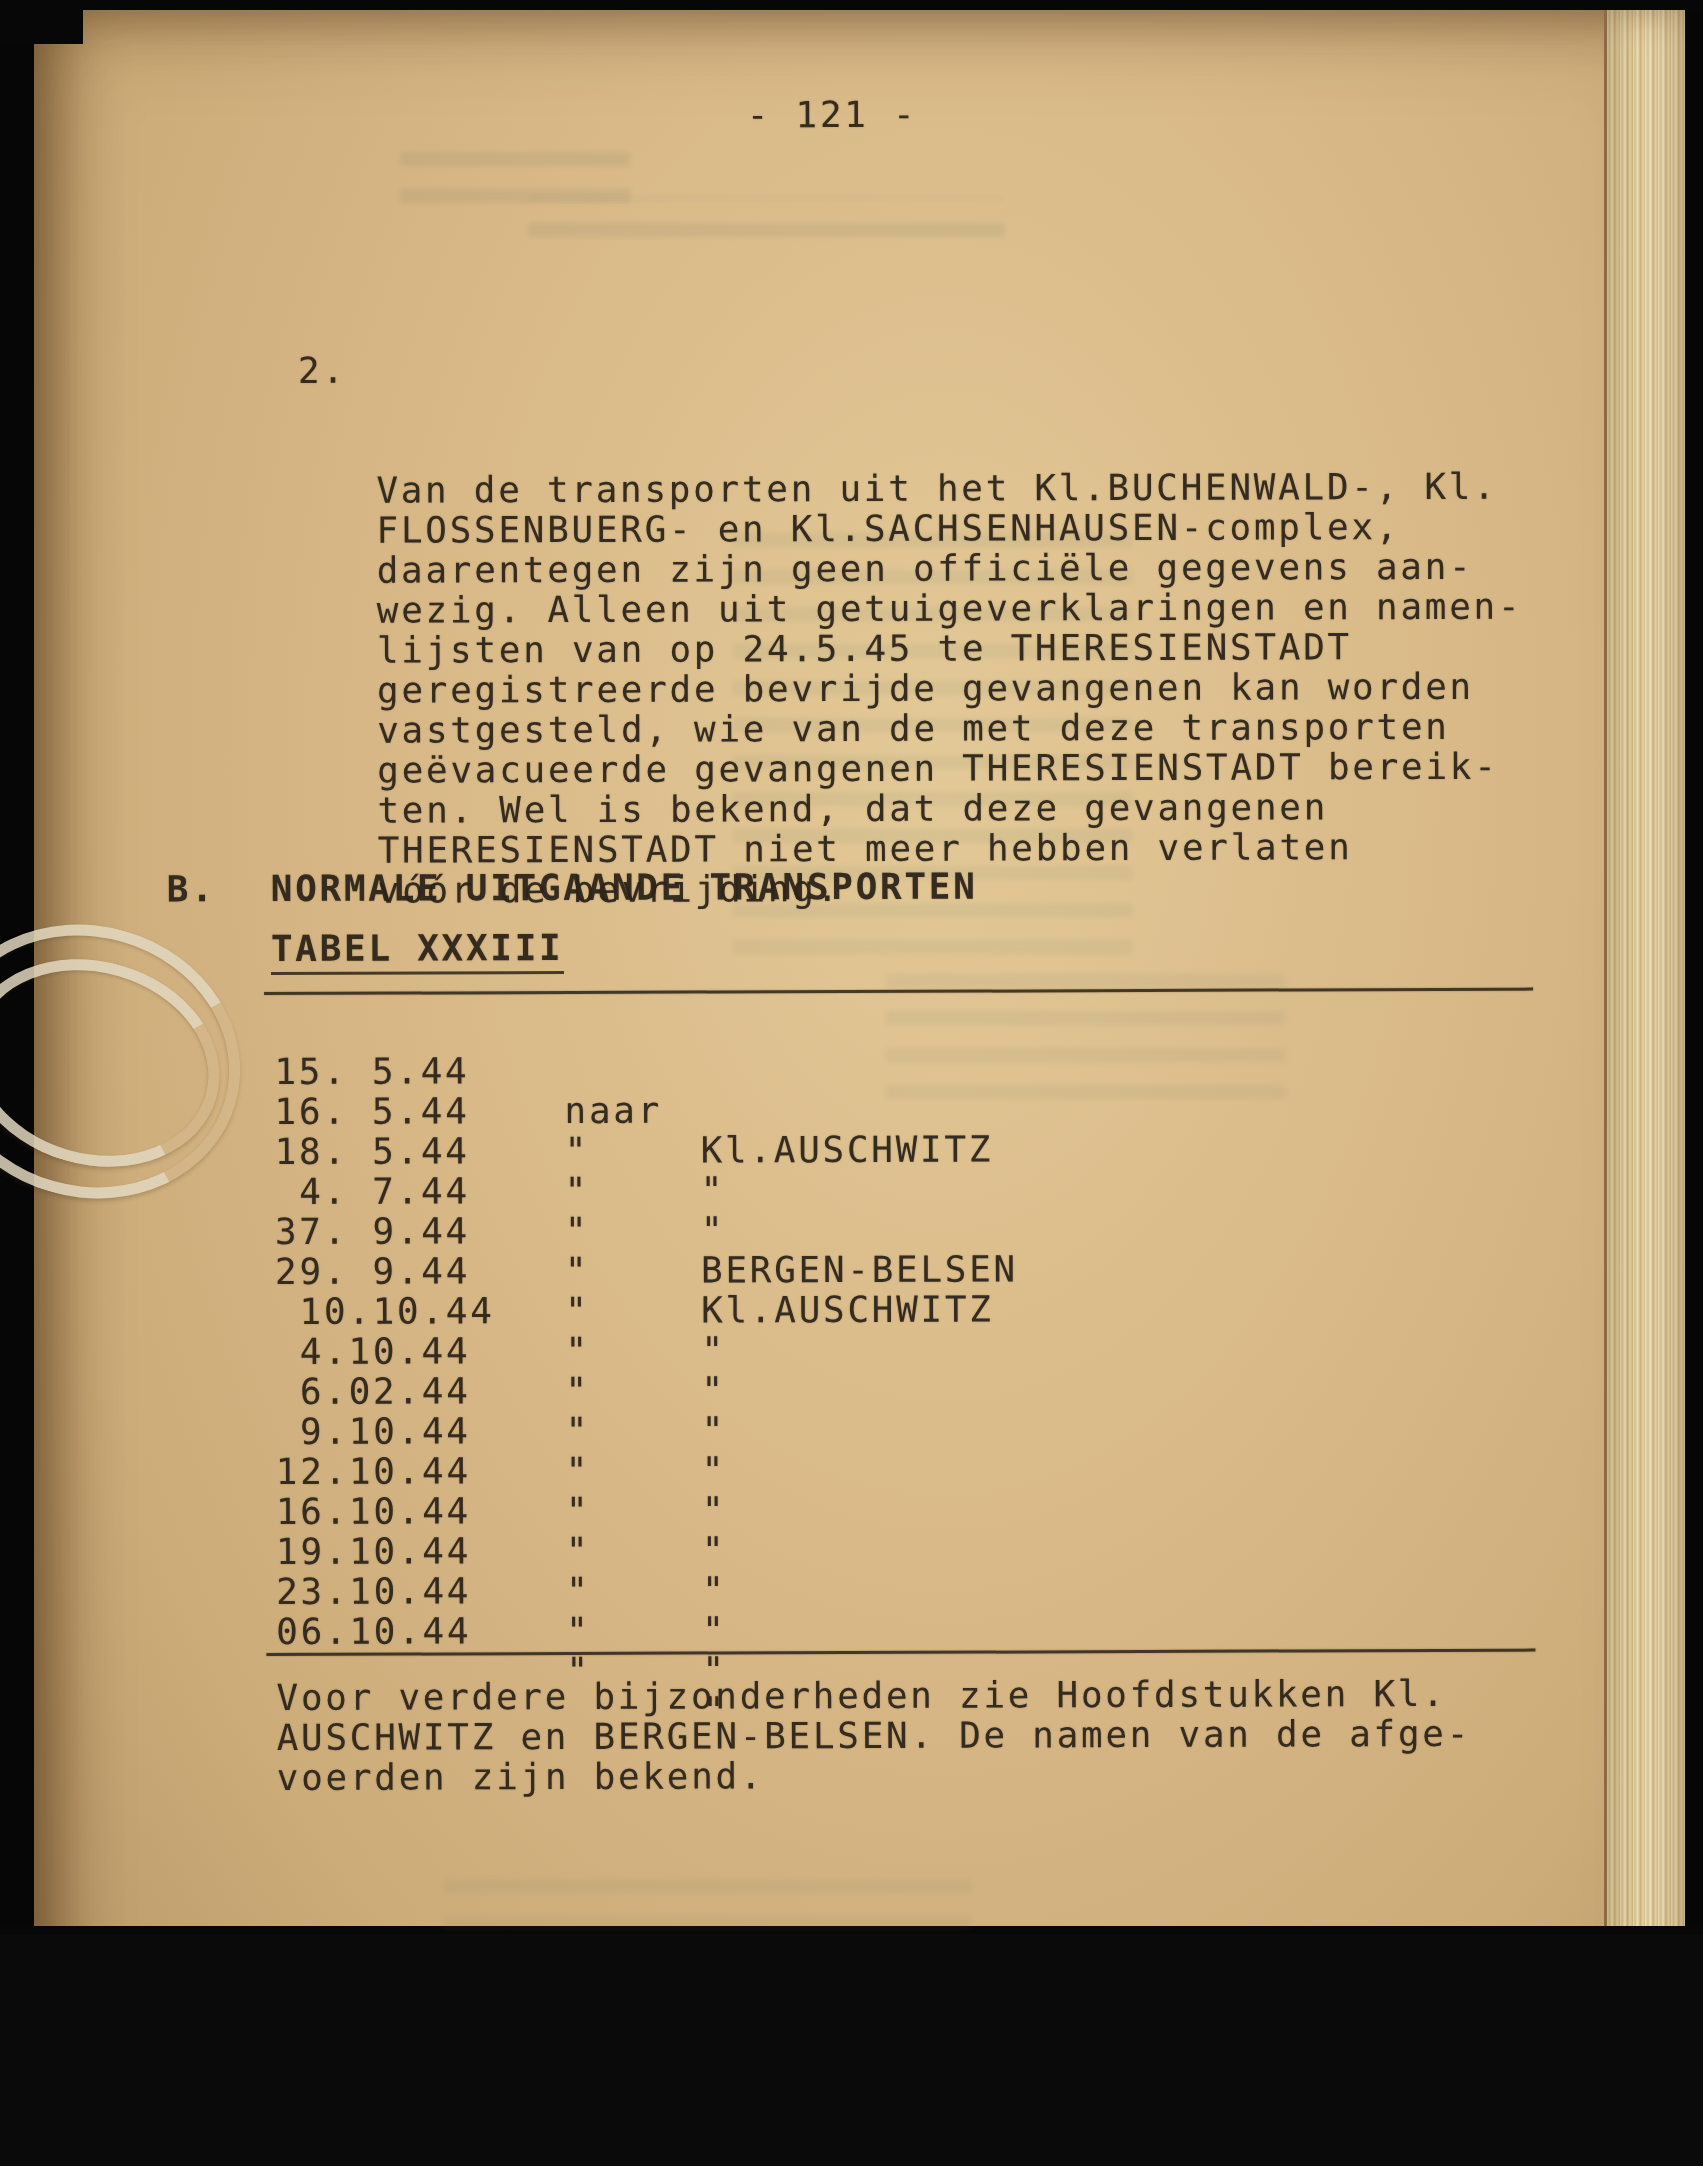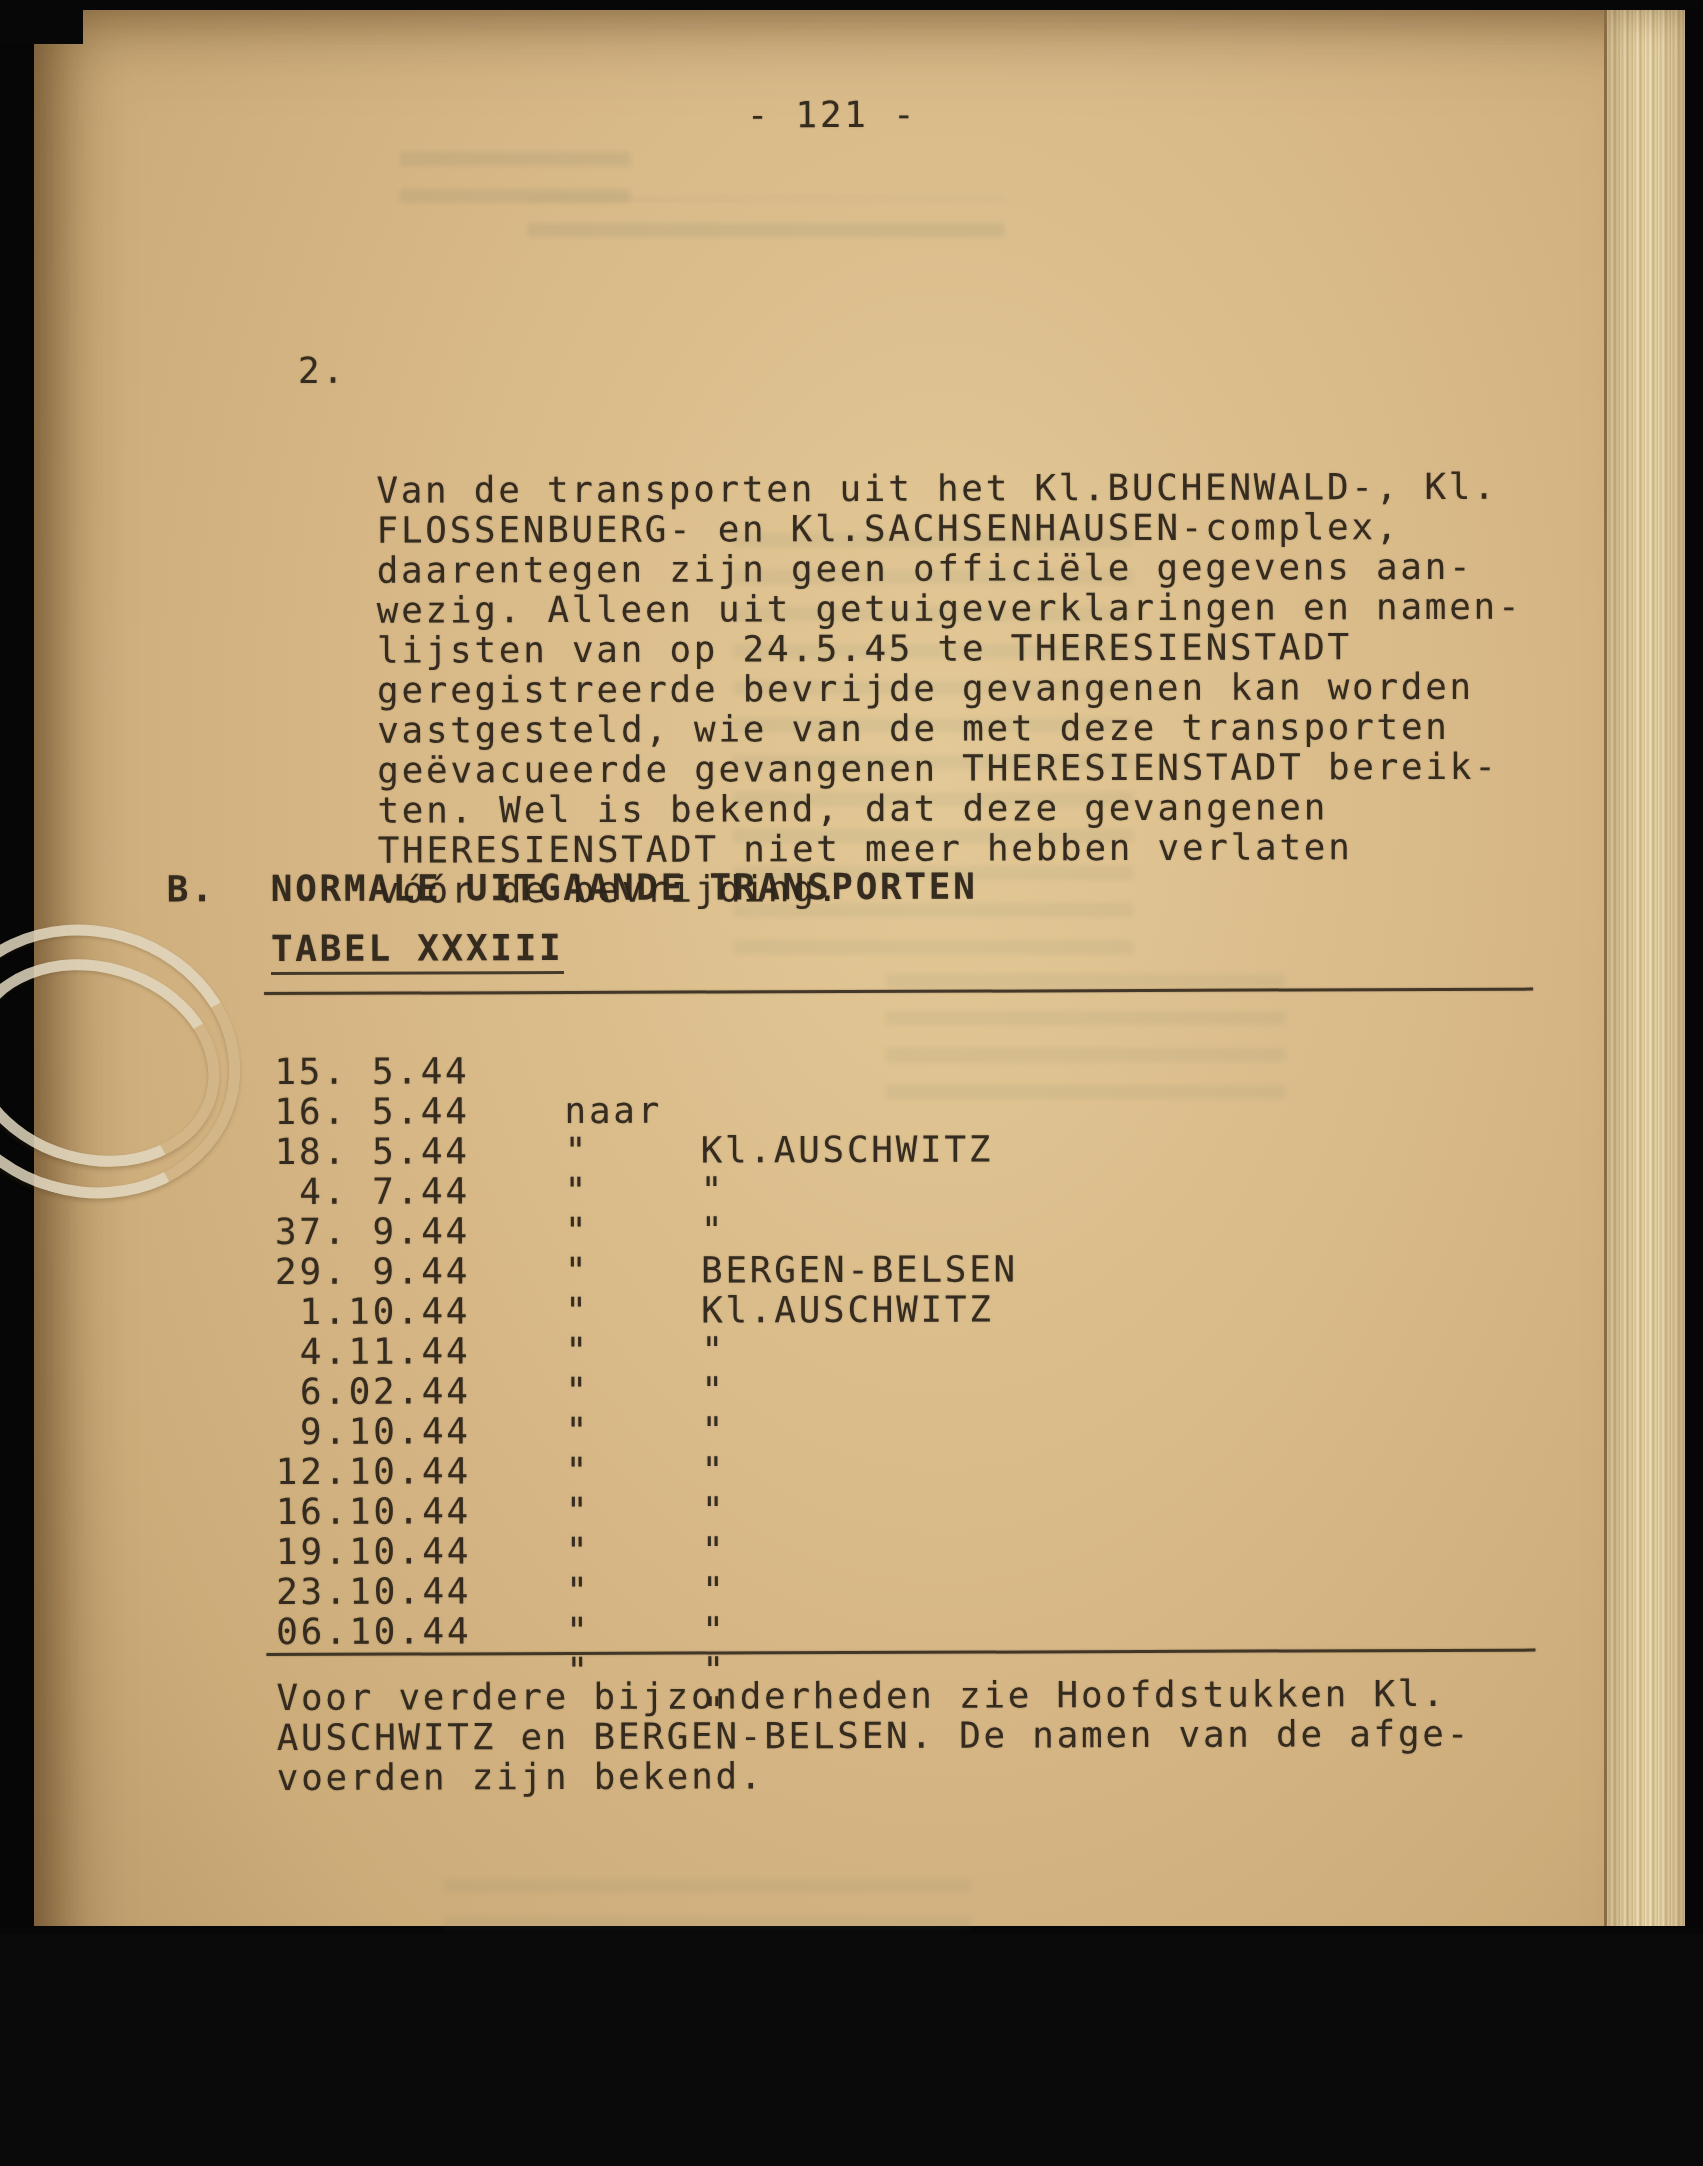--- a/index.html
+++ b/index.html
@@ -146,25 +146,25 @@
         <span class="c-dest">BERGEN-BELSEN</span>
       </div><div class="trow">
         <span class="c-date">37. 9.44</span>
         <span class="c-via">"</span>
         <span class="c-dest">Kl.AUSCHWITZ</span>
       </div><div class="trow">
         <span class="c-date">29. 9.44</span>
         <span class="c-via">"</span>
         <span class="c-dest">"</span>
       </div><div class="trow">
-        <span class="c-date"> 1.10.44</span>
-        <span class="c-via">"</span>
-        <span class="c-dest">"</span>
-      </div><div class="trow">
-        <span class="c-date"> 4.11.44</span>
+        <span class="c-date"> 10.10.44</span>
+        <span class="c-via">"</span>
+        <span class="c-dest">"</span>
+      </div><div class="trow">
+        <span class="c-date"> 4.10.44</span>
         <span class="c-via">"</span>
         <span class="c-dest">"</span>
       </div><div class="trow">
         <span class="c-date"> 6.02.44</span>
         <span class="c-via">"</span>
         <span class="c-dest">"</span>
       </div><div class="trow">
         <span class="c-date"> 9.10.44</span>
         <span class="c-via">"</span>
         <span class="c-dest">"</span>

